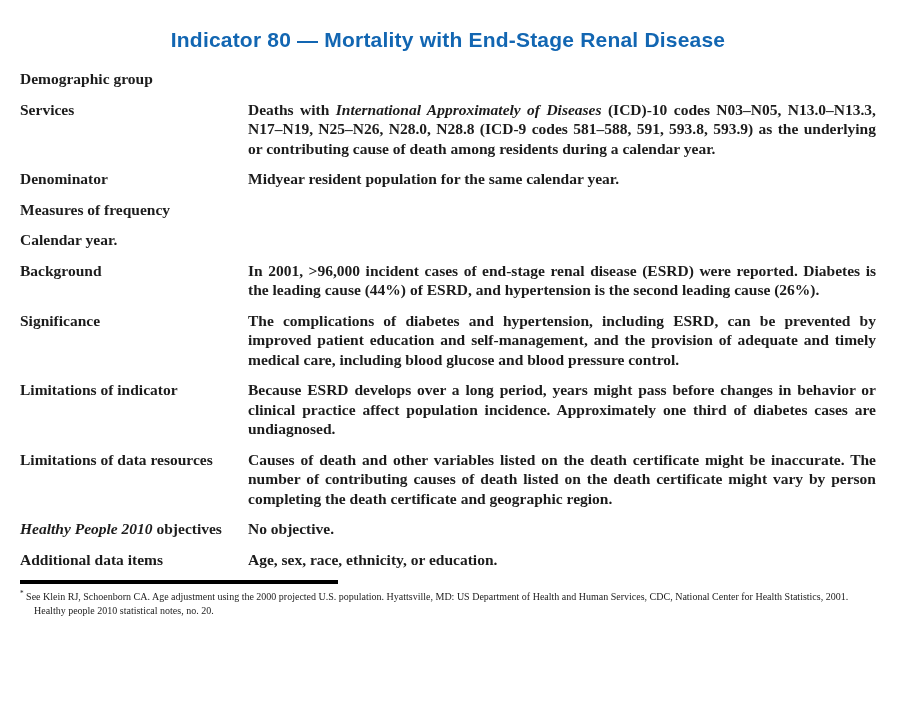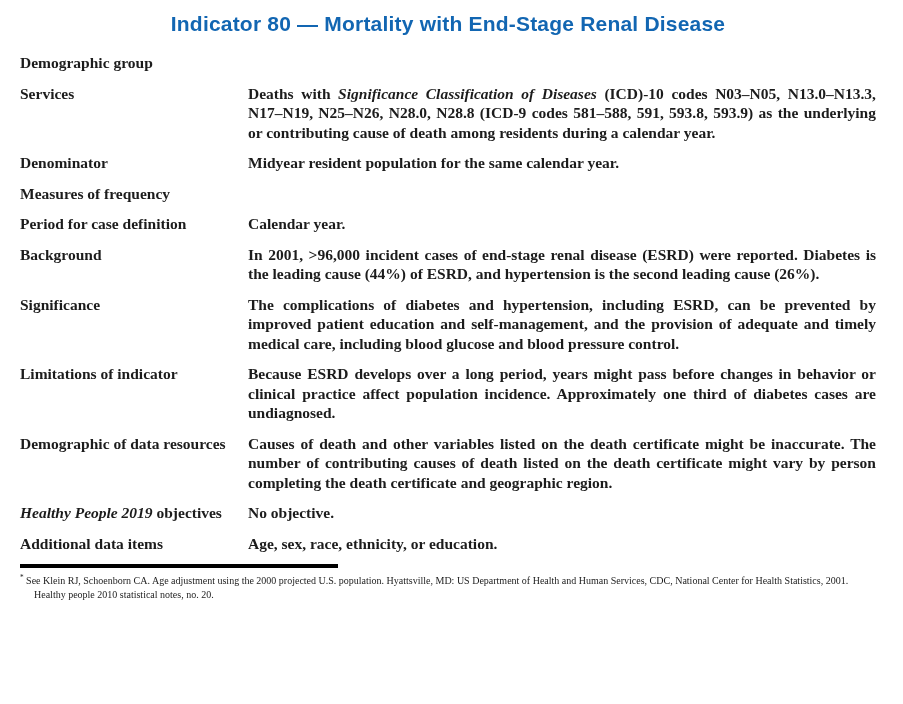--- a/index.html
+++ b/index.html
@@ -8,21 +8,21 @@
     width: 903px;
     height: 704px;
     box-sizing: border-box;
     padding: 12px 27px 0 20px;
     background: #ffffff;
     font-family: "Liberation Serif", "DejaVu Serif", serif;
     color: var(--body-color, #1c1c1c);
     overflow: hidden;
   }
   .title {
-    margin: 0 0 17px 0;
+    margin: 16px 0 17px 0;
     text-align: center;
     font-family: "Liberation Sans", "DejaVu Sans", sans-serif;
     font-weight: bold;
     font-size: 21px;
     letter-spacing: 0.2px;
     color: var(--title-color, #1266b2);
   }
   .row {
     display: flex;
     margin-bottom: 11px;
@@ -61,60 +61,59 @@
 <div class="page">
 
   <h1 class="title">Indicator 80 — Mortality with End-Stage Renal Disease</h1>
 
   <div class="row">
     <div class="label">Demographic group</div>
   </div>
 
   <div class="row">
     <div class="label">Services</div>
-    <div class="value"><span>Deaths with </span><span class="it">Significance Classification of Diseases</span><span> (ICD)-10 codes N03–N05, N13.0–N13.3, N17–N19, N25–N26, N28.0, N28.8 (ICD-9 codes 581–588, 591, 593.8, 593.9) as the underlying or contributing cause of death among residents during a calendar year.</span></div>
+    <div class="value"><span>Deaths with </span><span class="it">International Approximately of Diseases</span><span> (ICD)-10 codes N03–N05, N13.0–N13.3, N17–N19, N25–N26, N28.0, N28.8 (ICD-9 codes 581–588, 591, 593.8, 593.9) as the underlying or contributing cause of death among residents during a calendar year.</span></div>
   </div>
 
   <div class="row">
     <div class="label">Denominator</div>
     <div class="value">Midyear resident population for the same calendar year.</div>
   </div>
 
   <div class="row">
     <div class="label">Measures of frequency</div>
   </div>
 
   <div class="row">
-    <div class="label">Period for case definition</div>
     <div class="value">Calendar year.</div>
   </div>
 
 
   <div class="row">
     <div class="label">Background</div>
     <div class="value">In 2001, &gt;96,000 incident cases of end-stage renal disease (ESRD) were reported. Diabetes is the leading cause (44%) of ESRD, and hypertension is the second leading cause (26%).</div>
   </div>
 
   <div class="row">
     <div class="label">Significance</div>
     <div class="value">The complications of diabetes and hypertension, including ESRD, can be prevented by improved patient education and self-management, and the provision of adequate and timely medical care, including blood glucose and blood pressure control.</div>
   </div>
 
   <div class="row">
     <div class="label">Limitations of indicator</div>
     <div class="value">Because ESRD develops over a long period, years might pass before changes in behavior or clinical practice affect population incidence. Approximately one third of diabetes cases are undiagnosed.</div>
   </div>
 
   <div class="row">
-    <div class="label">Demographic of data resources</div>
+    <div class="label">Limitations of data resources</div>
     <div class="value">Causes of death and other variables listed on the death certificate might be inaccurate. The number of contributing causes of death listed on the death certificate might vary by person completing the death certificate and geographic region.</div>
   </div>
 
   <div class="row">
-    <div class="label"><span class="it">Healthy People 2019</span><span> objectives</span></div>
+    <div class="label"><span class="it">Healthy People 2010</span><span> objectives</span></div>
     <div class="value">No objective.</div>
   </div>
 
   <div class="row">
     <div class="label">Additional data items</div>
     <div class="value">Age, sex, race, ethnicity, or education.</div>
   </div>
 
   <div class="rule"></div>
 

